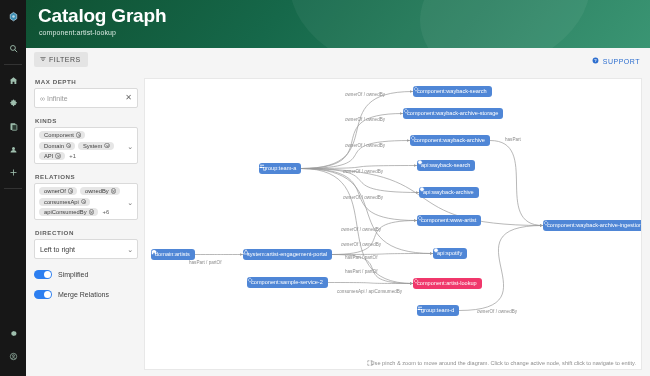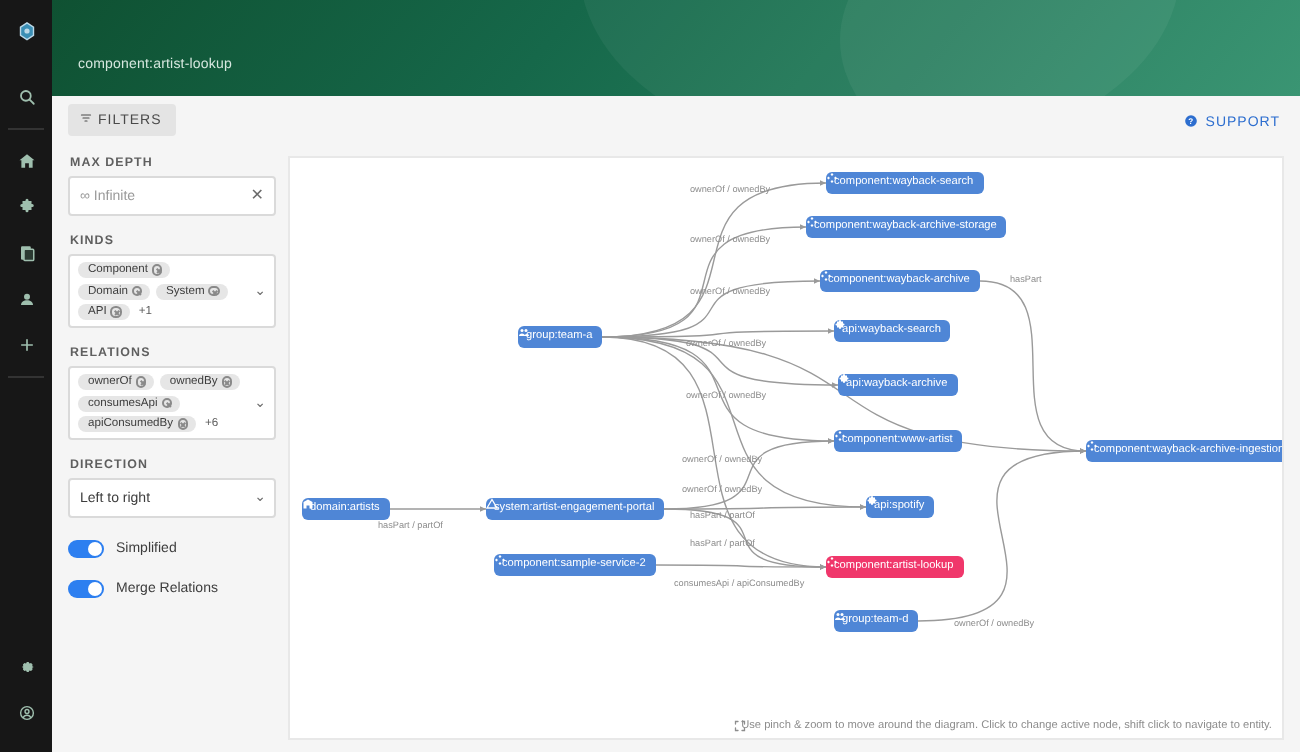--- a/index.html
+++ b/index.html
@@ -220,20 +220,21 @@
             <circle cx="12" cy="10" r="2.6"></circle>
           <path d="M6.8 18.5c1-2.4 3-3.4 5.2-3.4s4.2 1 5.2 3.4"></path>
         </svg>
       </div>
     </div>
   </nav>
 
   <div class="main">
 
     <header class="header">
+      <div class="hd-title">Catalog Graph</div>
       <div class="hd-sub">component:artist-lookup</div>
     </header>
 
     <div class="toolbar">
       <button class="filters-btn">
         <span>
           <svg width="6" height="6" viewBox="0 0 24 24" fill="none" stroke="#4a4a4a" stroke-width="2.4" stroke-linecap="round">
             <line x1="3" y1="6" x2="21" y2="6"></line>
               <line x1="6" y1="12" x2="18" y2="12"></line>
               <line x1="10" y1="18" x2="14" y2="18"></line>

